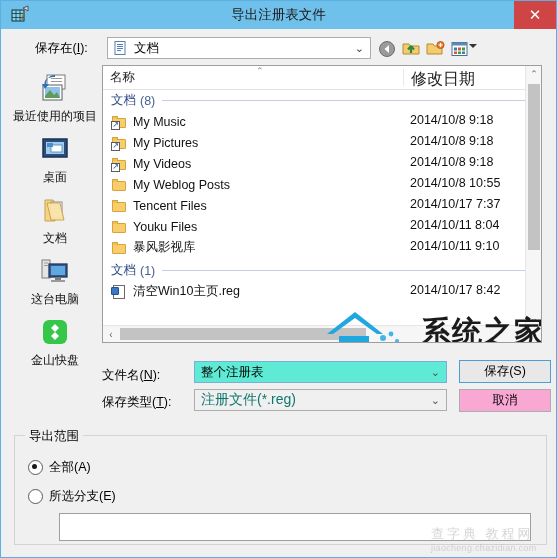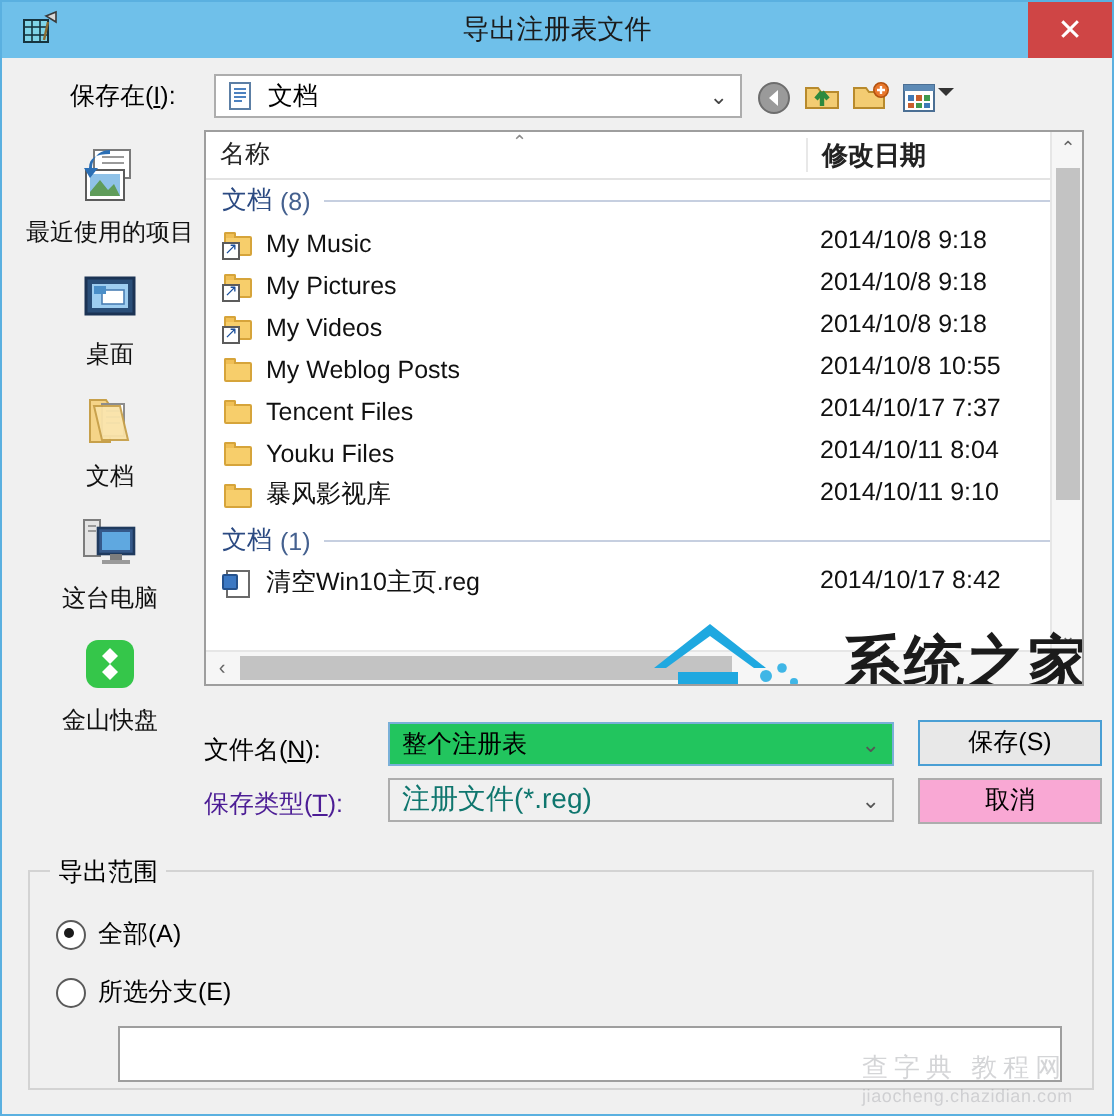--- a/index.html
+++ b/index.html
@@ -111,21 +111,21 @@
     height: 23px;
     border-bottom: 1px solid #e3e3e3;
     background: #ffffff;
   }
   #col-name {
     position: absolute; left: 7px; top: 3px;
     font-size: 12.5px; color: #222;
   }
   #col-date {
     position: absolute; left: 308px; top: 3px;
-    font-size: 13px; color: #222; font-weight: bold;
+    font-size: 16px; color: #222;
   }
   #col-sortmark {
     position: absolute; left: 153px; top: 0px;
     font-size: 9px; color: #8b8b8b;
   }
   #col-div {
     position: absolute; left: 300px; top: 3px;
     width: 1px; height: 17px; background: #e8e8e8;
   }
 
@@ -253,31 +253,31 @@
   }
 
   
   #fn-label {
     position: absolute; left: 101px; top: 366px;
     font-size: 12.5px; color: #000;
   }
   #fn-combo {
     position: absolute; left: 193px; top: 360px;
     width: 253px; height: 22px;
-    background: #22c55e; border: 1px solid #7ab0d8;
+    background: #5eead4; border: 1px solid #7ab0d8;
     box-sizing: border-box;
     display: flex; align-items: center;
   }
   #fn-value {
     font-size: 12.5px; color: #000; margin-left: 6px;
     white-space: nowrap;
   }
   #ft-label {
     position: absolute; left: 101px; top: 393px;
-    font-size: 12.5px; color: #4c1d95;
+    font-size: 12.5px; color: #000000;
   }
   #ft-combo {
     position: absolute; left: 193px; top: 388px;
     width: 253px; height: 22px;
     background: #f0f0f0; border: 1px solid #adadad;
     box-sizing: border-box;
     display: flex; align-items: center;
   }
   #ft-value {
     font-size: 14px; color: #0f766e; margin-left: 6px;

